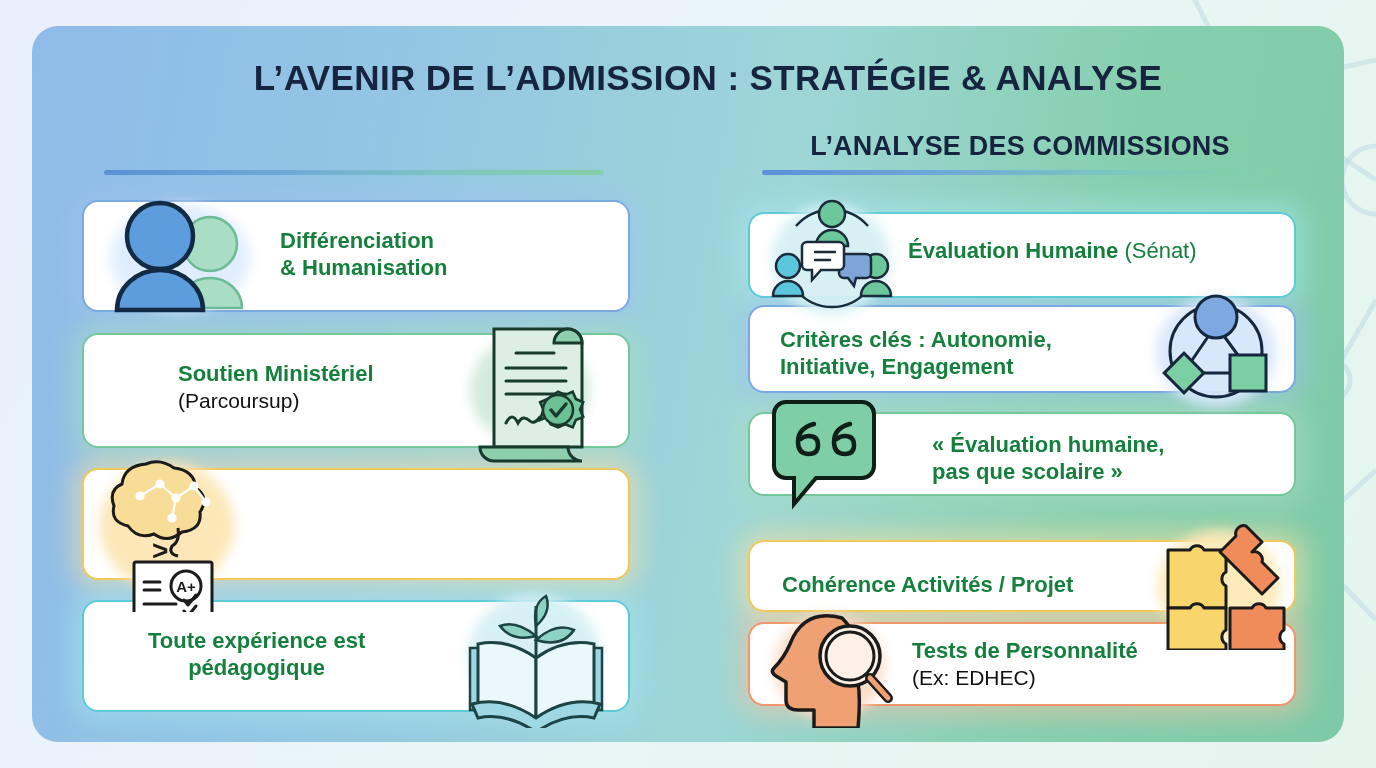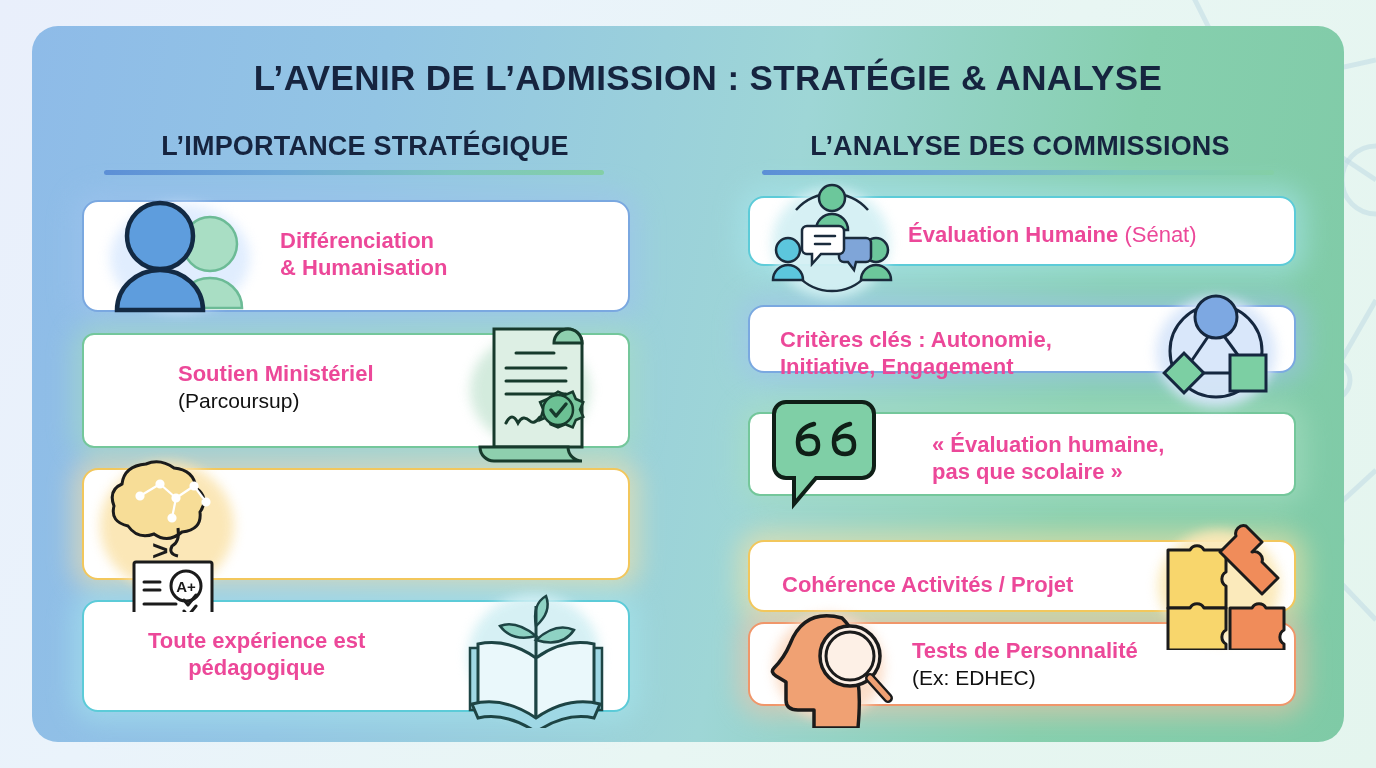--- a/index.html
+++ b/index.html
@@ -95,33 +95,33 @@
     position: absolute;
     inset: -12px;
     border-radius: 26px;
     z-index: -1;
     filter: blur(12px);
     opacity: .55;
   }
 
   .c-blue   { border-color: #7aa8e0; }
   .c-blue   .glow { background: #9ec3ee; }
-  .c-green  { border-color: #74c79b; border-radius: 12px; }
+  .c-green  { border-color: #74c79b; }
   .c-green  .glow { background: #a8dec2; }
   .c-amber  { border-color: #f2c75c; }
   .c-amber  .glow { background: #fbe3a6; }
   .c-cyan   { border-color: #5ccbd8; }
   .c-cyan   .glow { background: #a6e6ee; }
   .c-orange { border-color: #f0966a; }
   .c-orange .glow { background: #f8c3a6; }
 
   .card-text {
     font-size: 22px;
     font-weight: 700;
-    color: #ec4899;
+    color: #15803d;
     line-height: 1.22;
     position: relative;
     z-index: 3;
   }
   .card-text .light {
     font-weight: 400;
   }
   .sub-line {
     font-weight: 400;
     font-size: 21px;
@@ -130,22 +130,22 @@
 
   
   .left-card  { left: 82px; width: 548px; }
   .right-card { left: 748px; width: 548px; }
 
   .lc1 { top: 200px; height: 112px; }
   .lc2 { top: 333px; height: 115px; }
   .lc3 { top: 468px; height: 112px; }
   .lc4 { top: 600px; height: 112px; }
 
-  .rc1 { top: 196px; height: 70px; }
-  .rc2 { top: 305px; height: 68px; }
+  .rc1 { top: 212px; height: 86px; }
+  .rc2 { top: 305px; height: 88px; }
   .rc3 { top: 412px; height: 84px; }
   .rc4 { top: 540px; height: 72px; padding-left: 44px; }
   .rc5 { top: 622px; height: 84px; padding-left: 48px; }
 
   
   .icon-slot {
     position: absolute;
     display: flex;
     align-items: center;
     justify-content: center;
@@ -186,21 +186,20 @@
     <circle cx="1376" cy="180" r="34"></circle>
   </g>
 </svg>
 
 <div class="frame"></div>
 
 <div class="stage">
 
   <div class="main-title">L’AVENIR DE L’ADMISSION : STRATÉGIE &amp; ANALYSE</div>
 
-  <div class="col-head left">L’IMPORTANCE STRATÉGIQUE</div>
   <div class="head-rule left"></div>
 
   <div class="col-head right">L’ANALYSE DES COMMISSIONS</div>
   <div class="head-rule right"></div>
 
   <div class="card left-card lc1 c-blue">
     <div class="glow"></div>
     <div class="icon-slot" style="left:18px; top:-6px; width:160px; height:124px;">
       <div class="icon-halo" style="left:8px;top:8px;width:140px;height:108px;background:#dbeafe;opacity:.85;"></div>
       <svg width="160" height="124" viewBox="0 0 160 124">

